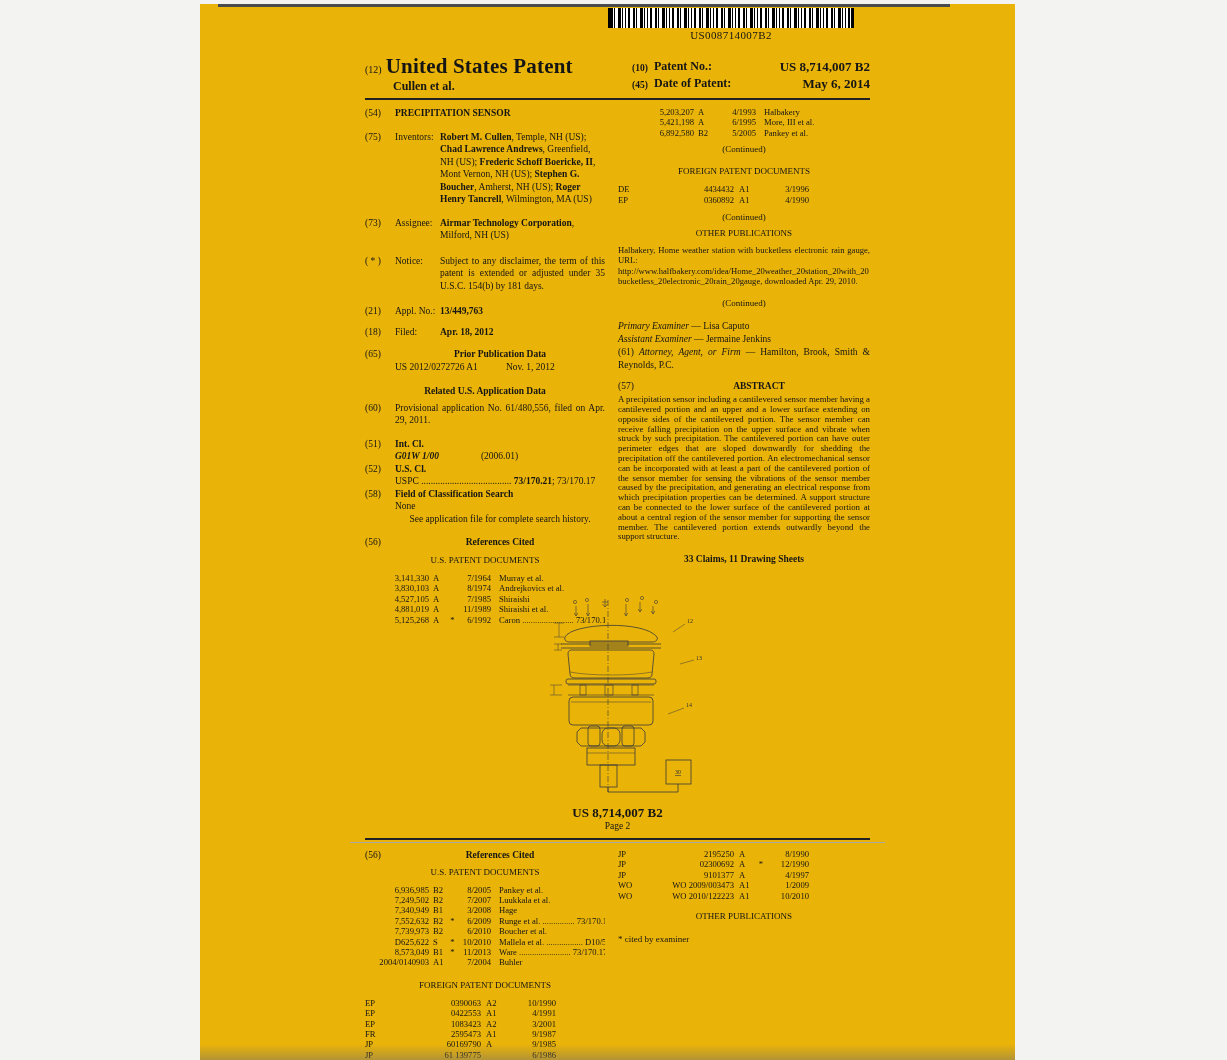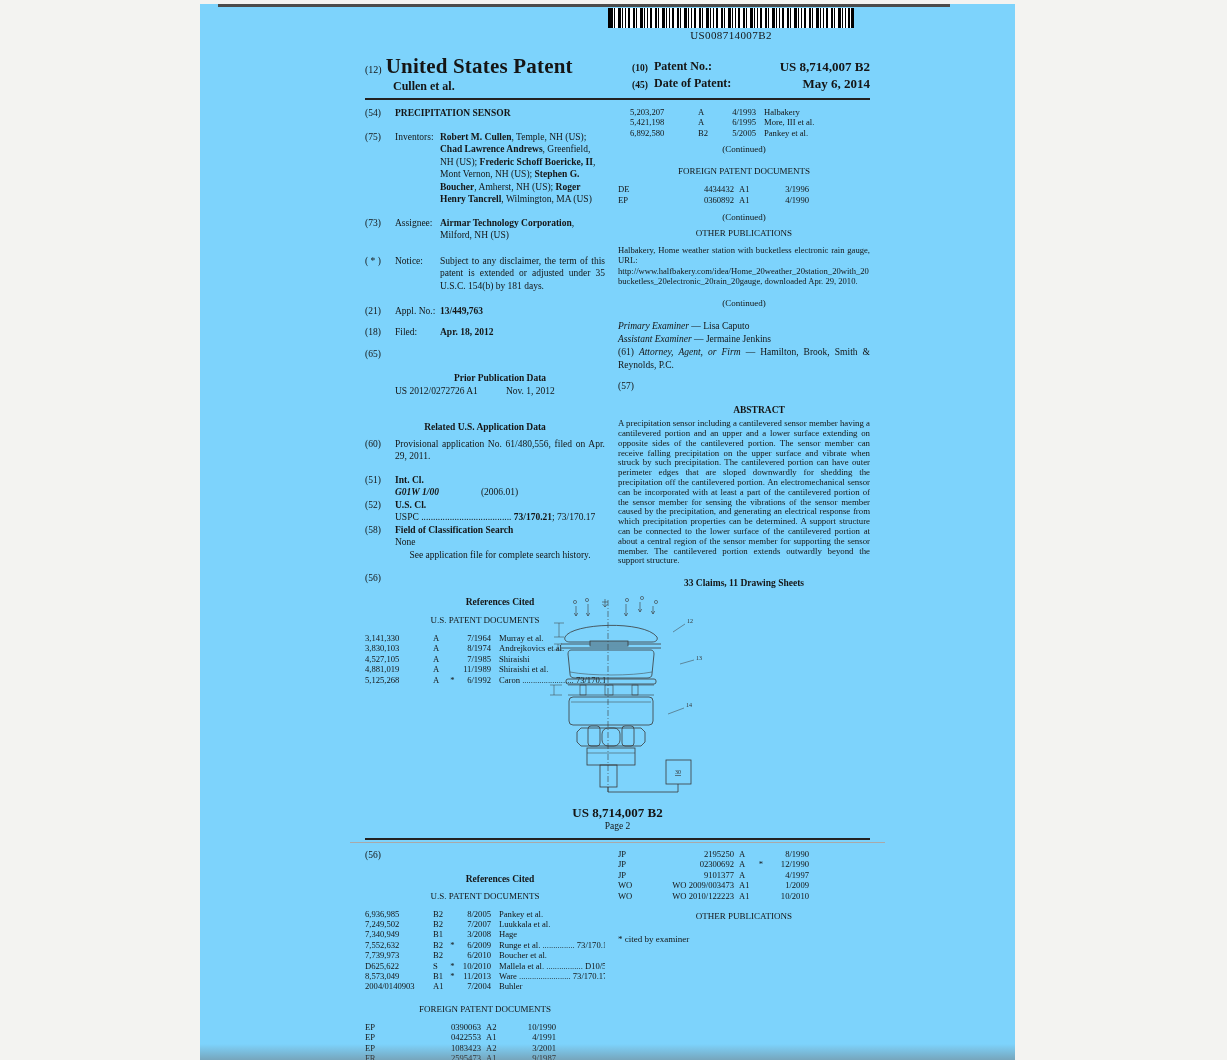--- a/index.html
+++ b/index.html
@@ -2,21 +2,21 @@
 <html><head>
 <meta charset="utf-8">
 <style>
   html,body { margin:0; padding:0; }
   body {
     width:1227px; height:1060px; overflow:hidden; position:relative;
     background:#f3f3f1; color:#151515;
     font-family:"Liberation Serif","DejaVu Serif",serif;
     -webkit-font-smoothing:antialiased;
   }
-  .page { position:absolute; left:200px; top:4px; width:815px; height:1056px; background:#7dd3fc; }
+  .page { position:absolute; left:200px; top:4px; width:815px; height:1056px; background:#eab308; }
   .topline { position:absolute; left:18px; top:0; width:732px; height:3px; background:#4b4b4b; }
   .page-shadow { position:absolute; left:0; bottom:0; width:100%; height:16px;
     background:linear-gradient(to bottom, rgba(110,110,110,0), rgba(110,110,110,0.45)); }
 
   
   .barcode-wrap { position:absolute; left:408px; top:4px; width:246px; text-align:center; }
   .barcode { height:20px; width:246px;
     background:repeating-linear-gradient(90deg,
       #000 0 2px, #fff 2px 3px, #000 3px 4px, #fff 4px 7px,
       #000 7px 10px, #fff 10px 11px, #000 11px 12px, #fff 12px 14px,
@@ -41,27 +41,27 @@
   .colL { width:240px; flex:none; }
   .colR { width:252px; flex:none; }
 
   .bib { font-size:9.5px; line-height:12.5px; }
   .row { display:flex; }
   .ref { width:30px; flex:none; }
   .lbl { width:45px; flex:none; }
   .val { flex:1; }
   .just { text-align:justify; }
   .b { font-weight:bold; }
-  .chead { text-align:center; font-weight:bold; font-size:9.5px;margin-top:24px; }
+  .chead { text-align:center; font-weight:bold; font-size:9.5px; }
   .csub  { text-align:center; font-size:9px; }
   .cont  { text-align:center; font-size:9px; }
 
   .refs { font-size:8.6px; line-height:10.4px; }
   .prow { display:flex; white-space:nowrap; }
-  .pno   { width:64px; flex:none; text-align:left; }
+  .pno   { width:64px; flex:none; text-align:right; }
   .pkind { width:16px; flex:none; padding-left:4px; }
   .pstar { width:7px;  flex:none; text-align:center; }
   .pdate { width:35px; flex:none; text-align:right; }
   .pname { flex:1; padding-left:8px; overflow:hidden; }
   .frow { display:flex; white-space:nowrap; }
   .fcc   { width:26px; flex:none; }
   .fno   { width:90px; flex:none; text-align:right; }
   .fkind { width:18px; flex:none; padding-left:5px; }
   .fstar { width:8px;  flex:none; text-align:center; }
   .fdate { width:44px; flex:none; text-align:right; }

